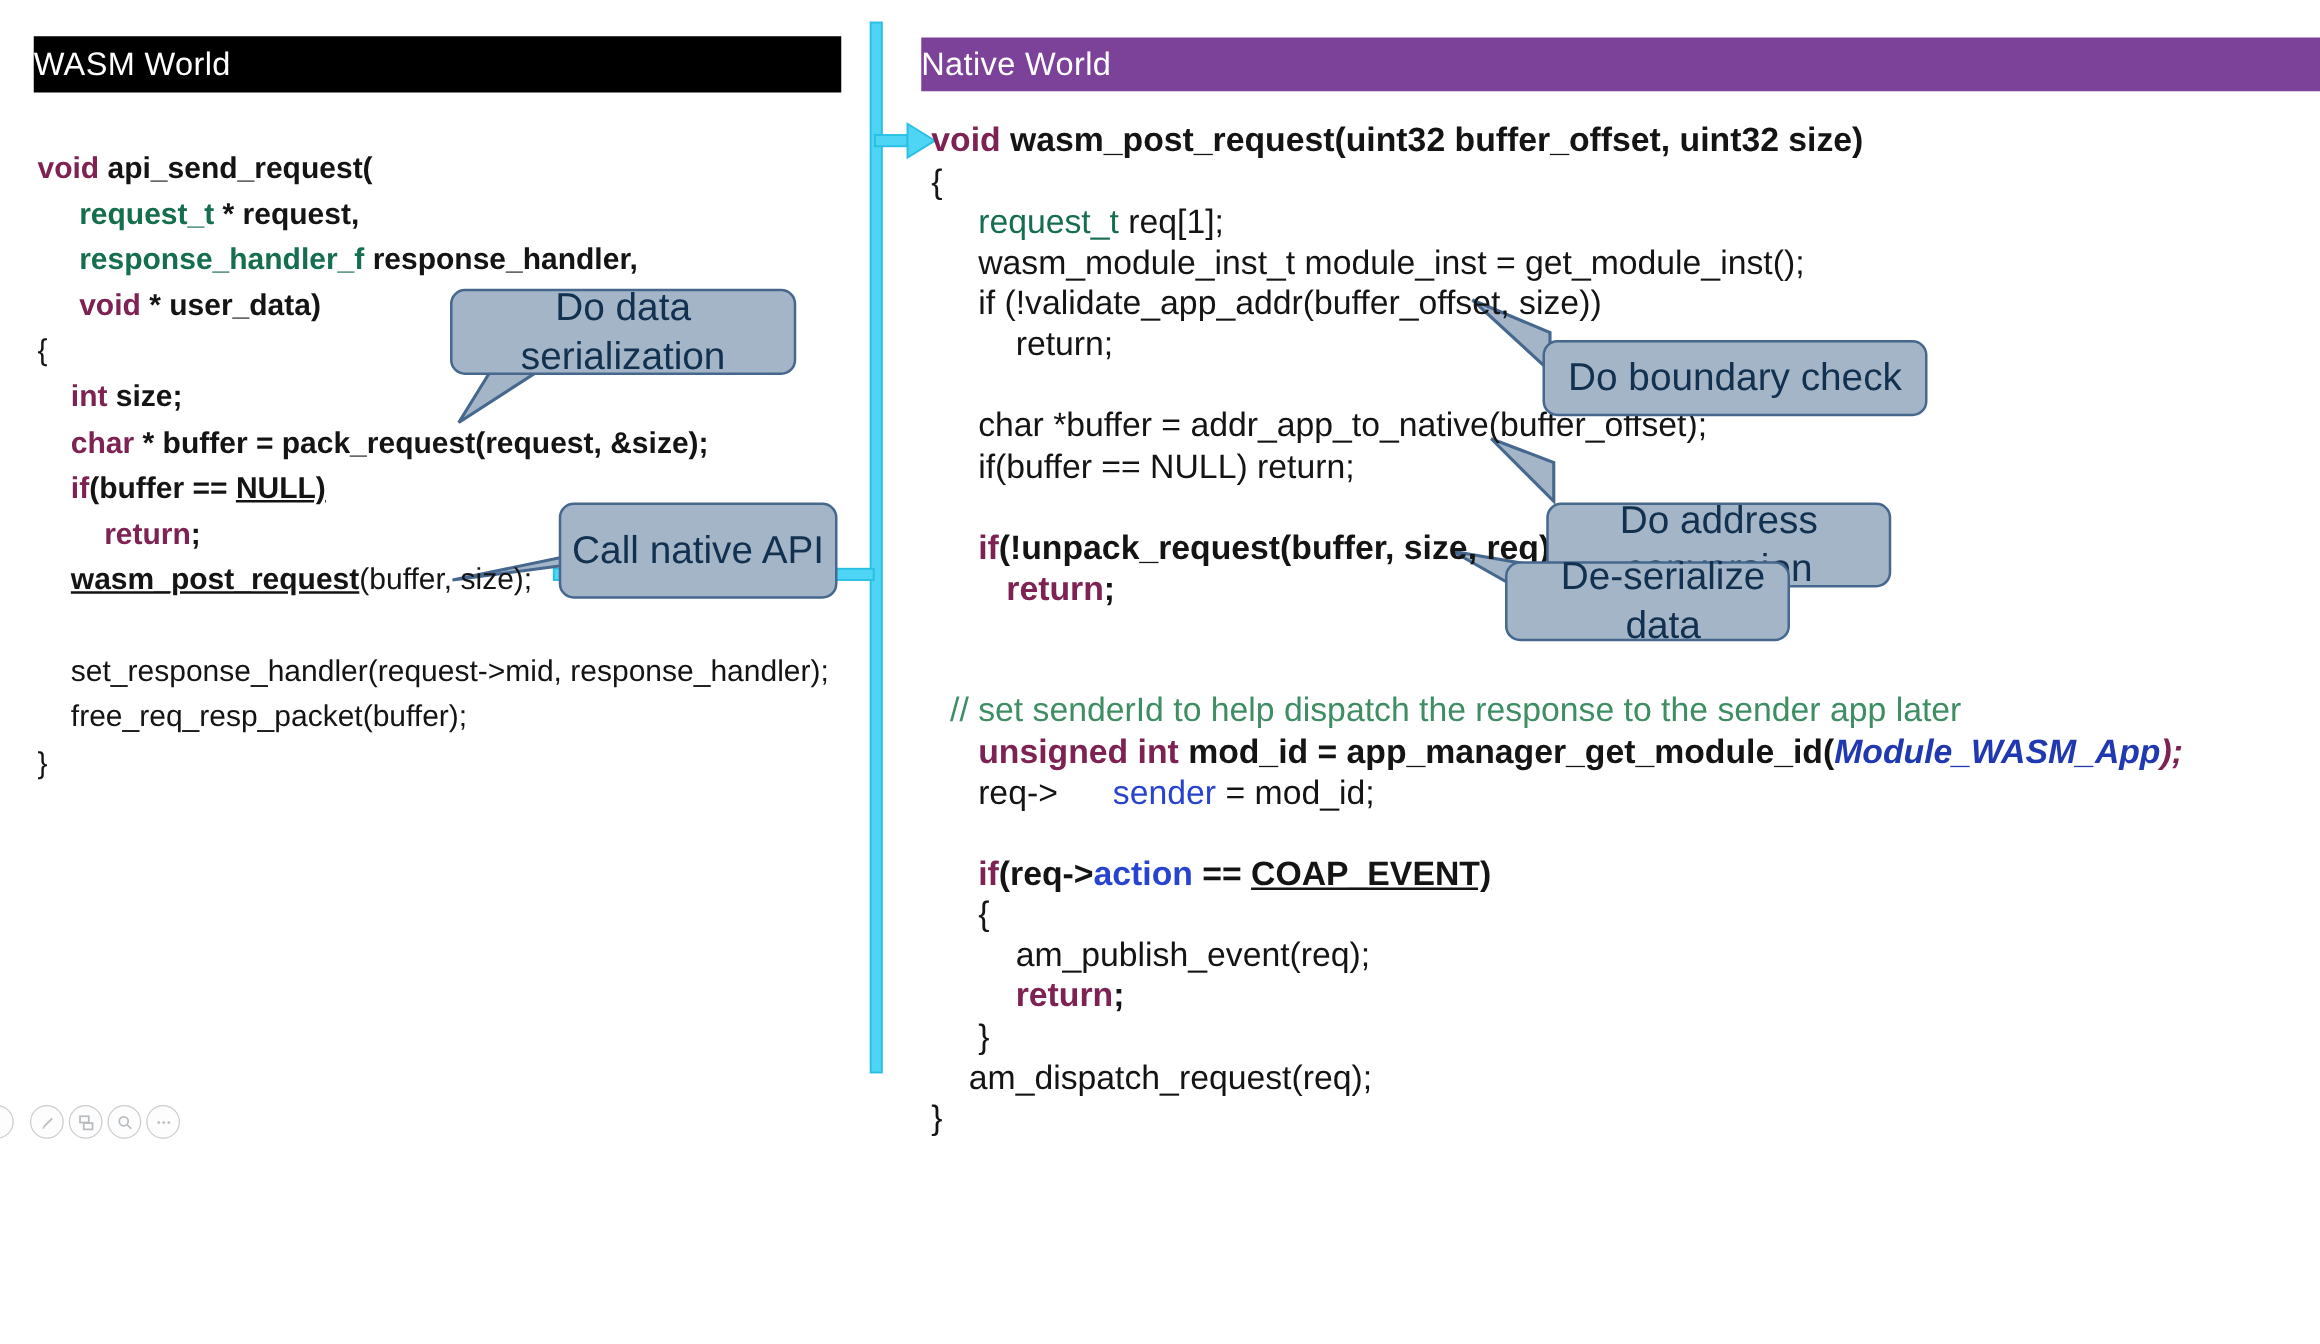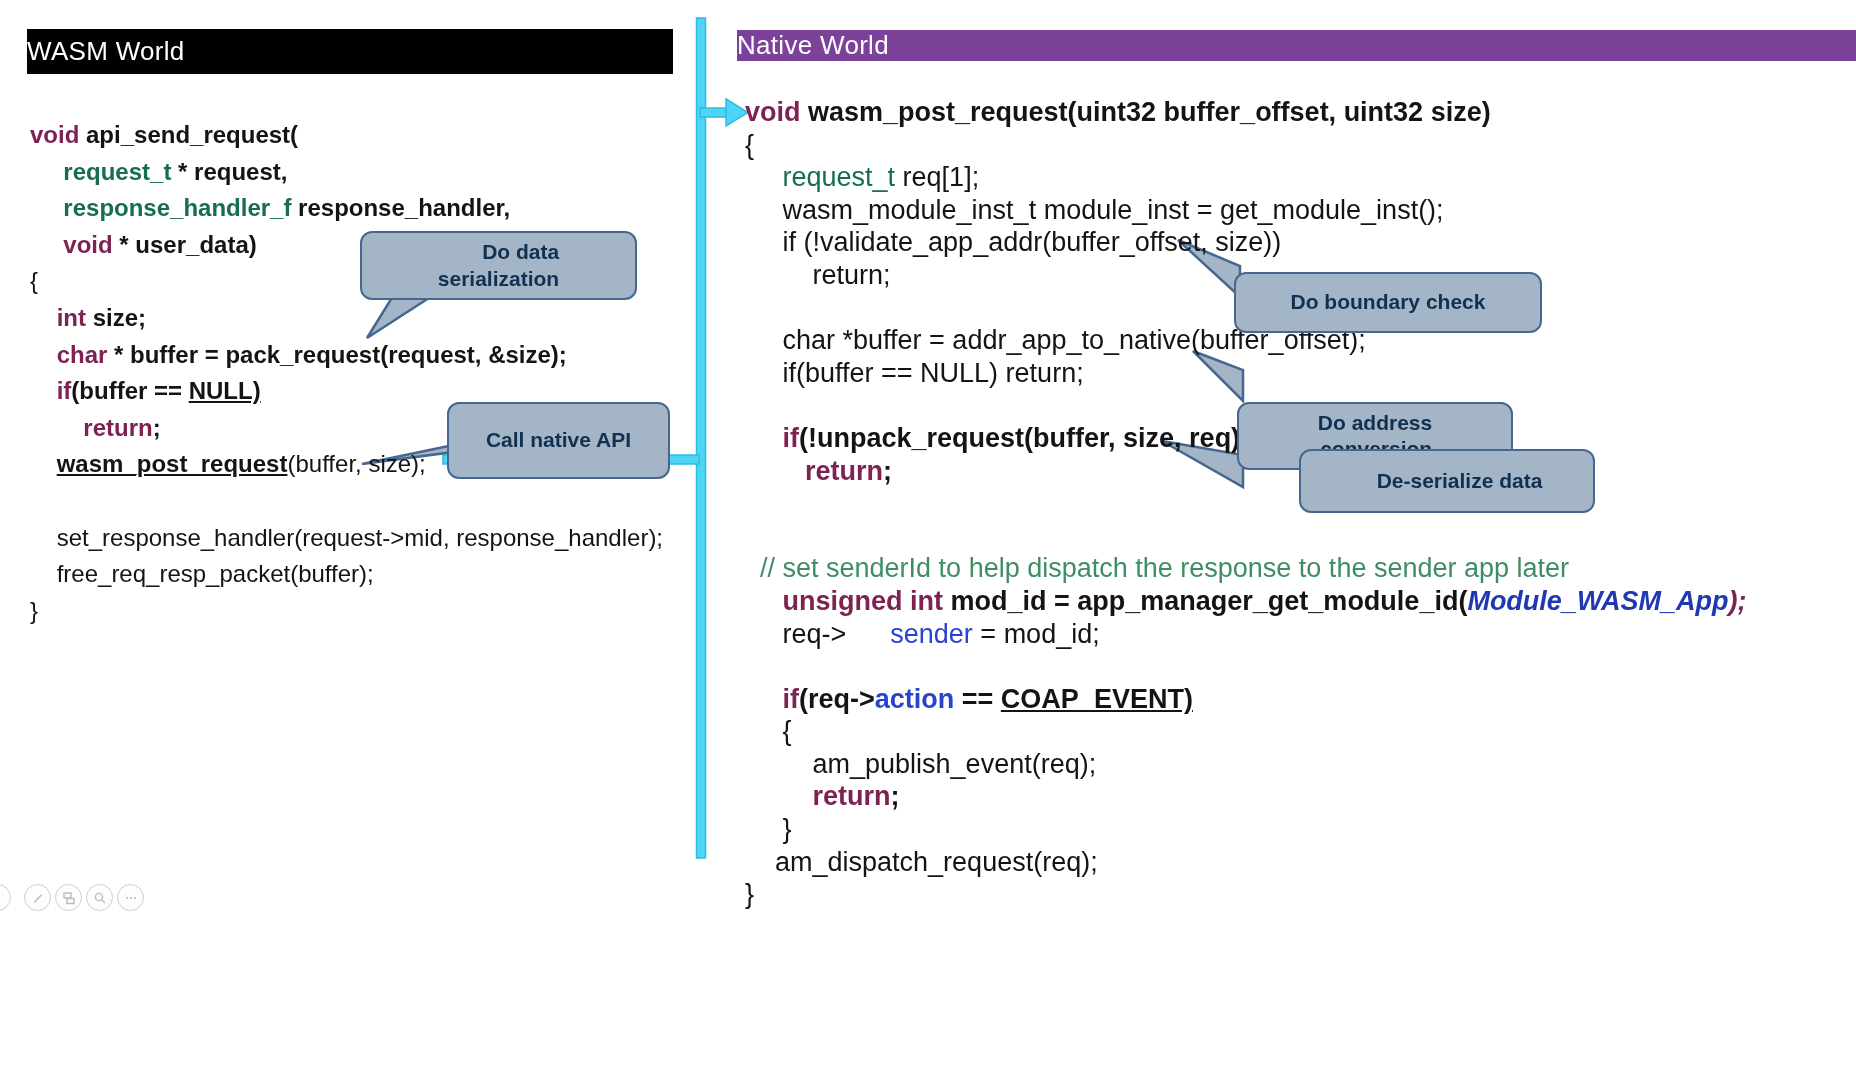--- a/index.html
+++ b/index.html
@@ -10,21 +10,21 @@
   html,body{margin:0;padding:0;}
   body{
     width:1856px;height:1075px;position:relative;background:#ffffff;
     font-family:"Liberation Sans",sans-serif;overflow:hidden;
   }
   .panel-header{
     position:absolute;color:#ffffff;font-size:26px;display:flex;align-items:center;
     padding-left:0;box-sizing:border-box;z-index:3;letter-spacing:.3px;
   }
   #wasm-header{left:27px;top:29px;width:646px;height:45px;background:var(--wasm-bg);}
-  #native-header{left:737px;top:30px;width:1119px;height:31px;background:var(--native-bg);}
+  #native-header{left:737px;top:30px;width:1119px;height:43px;background:var(--native-bg);}
 
   .code{position:absolute;white-space:pre;color:#141414;z-index:2;}
   #wasm-code{left:30px;top:117px;font-size:24px;line-height:36.6px;}
   #native-code{left:745px;top:96px;font-size:27px;line-height:32.6px;}
   .code-line{min-height:1em;}
 
   .s-kw{color:var(--kw);font-weight:bold;}
   .s-ty{color:var(--ty);font-weight:bold;}
   .s-tyn{color:var(--ty);}
   .s-b{font-weight:bold;}
@@ -32,28 +32,28 @@
   .s-ub{font-weight:bold;text-decoration:underline;}
   .s-bl{color:var(--blue);margin-left:44px;}
   .s-blb{color:var(--blue);font-weight:bold;}
   .s-cm{color:var(--cm);}
   .s-mi{color:var(--navy);font-weight:bold;font-style:italic;}
   .s-kwi{color:var(--kw);font-weight:bold;font-style:italic;}
 
   .callout{
     position:absolute;z-index:4;background:var(--co-fill);
     border:2.5px solid var(--co-border);border-radius:12px;color:var(--co-text);
-    display:flex;align-items:center;justify-content:center;text-align:right;
-    white-space:pre-line;font-size:21px;line-height:1.25;box-sizing:border-box;font-weight:bold;
+    display:flex;align-items:center;justify-content:center;text-align:center;
+    white-space:pre-line;font-size:31px;line-height:1.25;box-sizing:border-box;
   }
   #callout-serialization{left:360px;top:231px;width:277px;height:69px;}
   #callout-call-native{left:447px;top:402px;width:223px;height:77px;}
   #callout-boundary{left:1234px;top:272px;width:308px;height:61px;}
   #callout-address{left:1237px;top:364px;width:276px;height:68px;margin-top:38px;}
-  #callout-deserialize{left:1299px;top:449px;width:296px;height:64px;padding-left:25px;}
+  #callout-deserialize{left:1204px;top:449px;width:228px;height:64px;padding-left:25px;}
 
   #overlay{position:absolute;left:0;top:0;z-index:1;pointer-events:none;}
   .cyan-shape{fill:var(--cyan);stroke:#29bfe4;stroke-width:1.5;}
   .tail{fill:var(--co-fill);stroke:var(--co-border);stroke-width:2.5;}
 
   .pp-btn{
     position:absolute;width:27px;height:27px;border-radius:50%;
     border:1.5px solid #b3b8bd;background:#fdfdfd;display:flex;align-items:center;
     justify-content:center;opacity:.7;z-index:5;box-sizing:border-box;
   }

